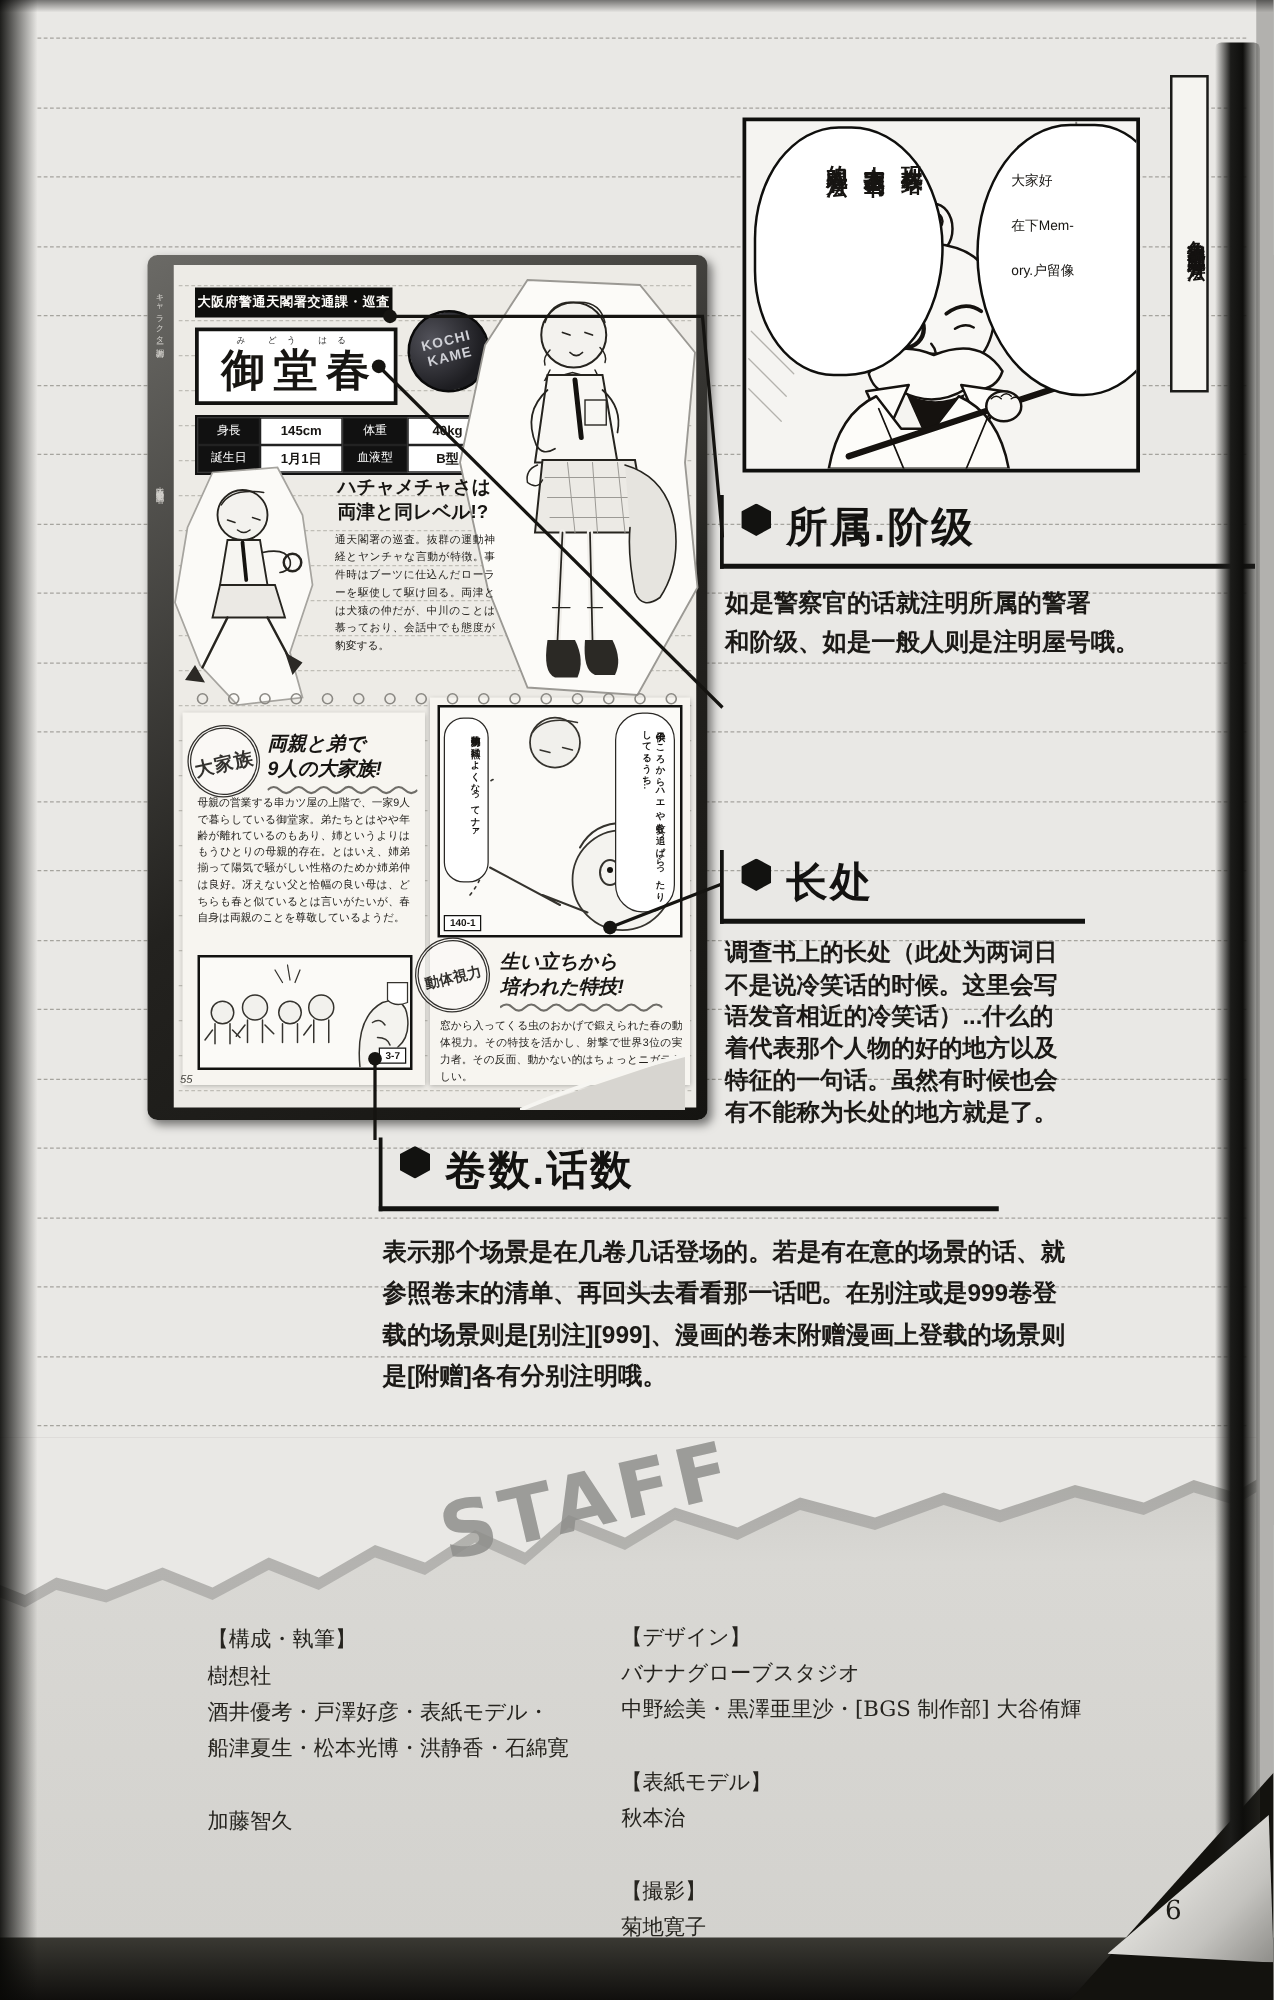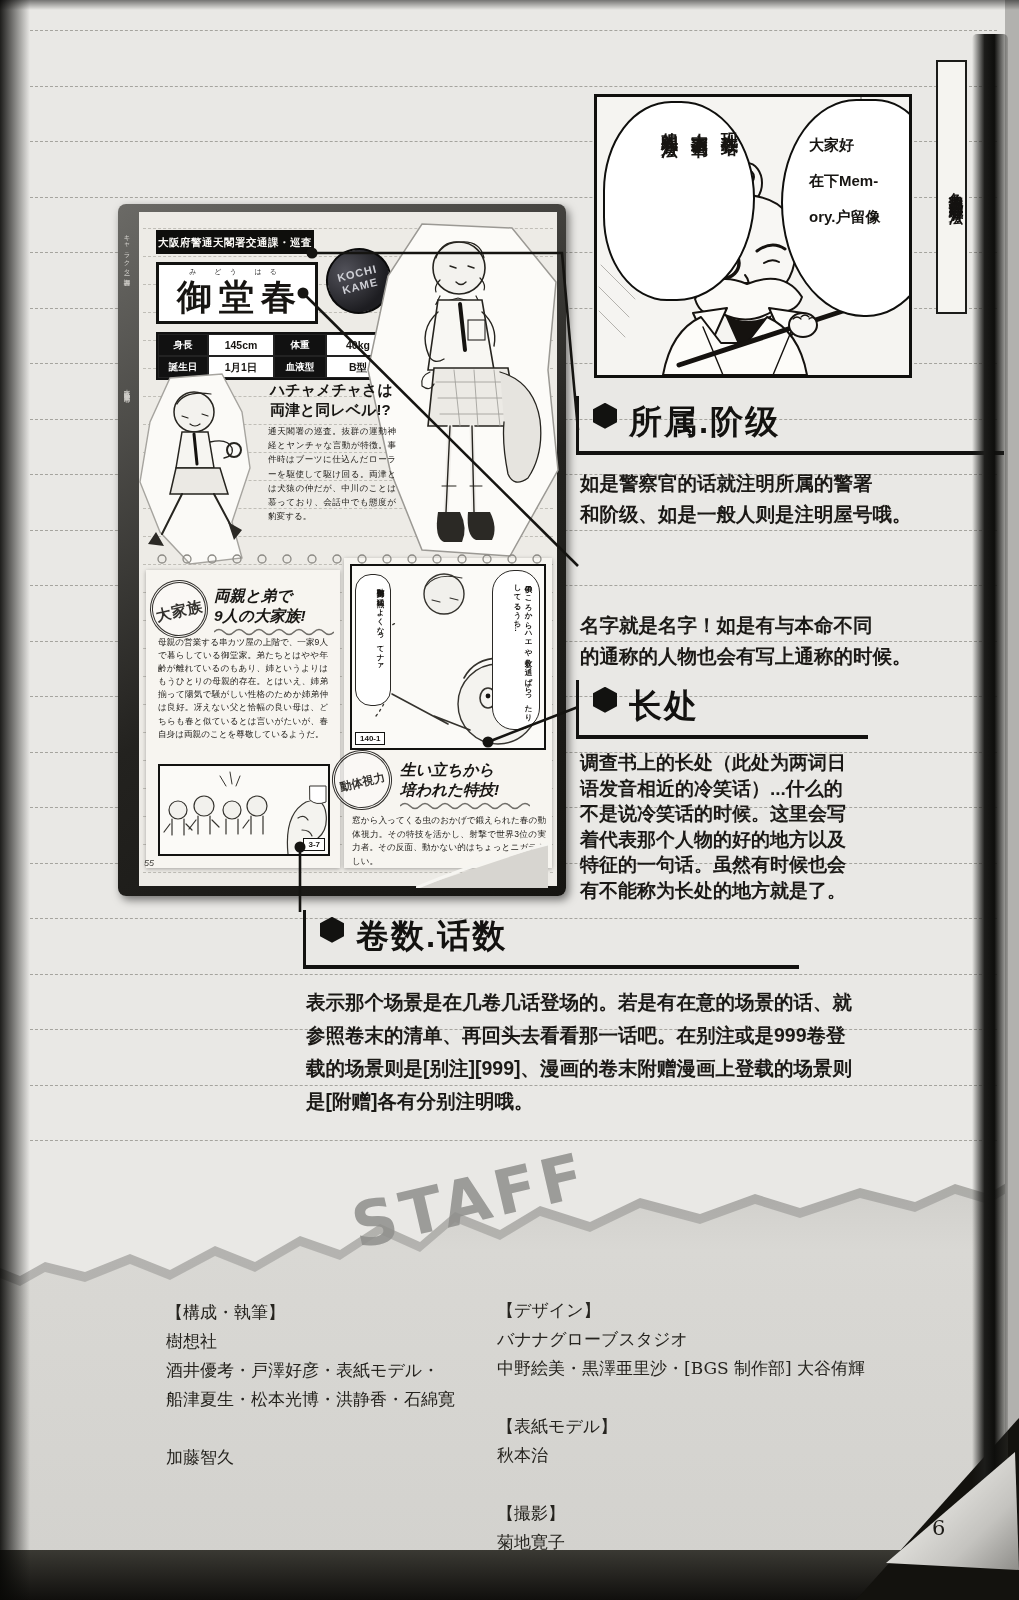--- a/index.html
+++ b/index.html
@@ -38,21 +38,21 @@
   .title-underline{position:absolute;left:12px;right:12px;bottom:9px;height:3px;background:#fdfdfb;}
   
   .comic-panel{left:594px;top:94px;width:312px;height:278px;background:#f5f4f1;border:3px solid #0f0f0d;
     overflow:hidden;z-index:6;box-sizing:content-box;}
   .bubble-left{position:absolute;left:6px;top:4px;width:152px;height:200px;background:#fff;
     border:2.5px solid #0f0f0d;border-radius:48% 52% 55% 45%;writing-mode:vertical-rl;
     padding:16px 12px 8px 8px;box-sizing:border-box;font-weight:bold;font-size:17px;letter-spacing:2px;z-index:3;}
   .bubble-left .vcol{margin-left:7px;}
   .bubble-right{position:absolute;left:184px;top:2px;width:158px;height:218px;background:#fff;
     border:2.5px solid #0f0f0d;border-radius:50% 42% 48% 55%;z-index:3;box-sizing:border-box;
-    padding:26px 0 0 26px;font-weight:bold;font-size:15px;line-height:36px;}
+    padding:26px 0 0 26px;font-weight:normal;font-size:11px;line-height:36px;}
   .prof-art{position:absolute;left:0;bottom:0;z-index:1;}
   
   .profile-card{left:118px;top:204px;width:448px;height:692px;z-index:5;border-radius:8px;
     background:linear-gradient(145deg,#6b6a66,#23221f 55%,#151411);box-shadow:3px 4px 8px rgba(0,0,0,.5);}
   .card-paper{position:absolute;left:21px;top:8px;right:9px;bottom:10px;background:#edebe6;overflow:hidden;}
   .spine-label{position:absolute;left:4px;color:#e8e6e1;writing-mode:vertical-rl;text-orientation:upright;
     font-size:6.5px;letter-spacing:1px;opacity:.85;}
   .card-header-bar{left:38px;top:26px;width:158px;height:24px;background:#0e0e0c;color:#fbfaf7;
     font-size:10.5px;font-weight:bold;line-height:24px;text-align:center;letter-spacing:.5px;z-index:3;}
   .name-box{left:38px;top:58px;width:162px;height:62px;background:#fff;border:3px solid #121210;
@@ -60,21 +60,21 @@
   .name-furi{font-size:7px;letter-spacing:8px;margin-top:2px;color:#333;}
   .name-main{font-family:"DejaVu Serif",serif;font-weight:bold;font-size:35px;letter-spacing:7px;
     line-height:40px;margin-left:6px;}
   .badge{left:208px;top:44px;width:66px;height:66px;border-radius:50%;z-index:3;
     background:radial-gradient(circle at 32% 30%,#52525a,#1d1d21 68%);border:2px solid #0a0a0a;
     color:#cfd0d6;text-align:center;font-weight:bold;font-size:11px;letter-spacing:1px;
     transform:rotate(-14deg);box-sizing:border-box;padding-top:17px;line-height:13px;}
   .stats{left:38px;top:128px;z-index:3;display:grid;grid-template-columns:50px 66px 52px 64px;
     grid-auto-rows:22px;border:2px solid #111;background:#fff;}
   .stats div{border:1px solid #222;box-sizing:border-box;text-align:center;line-height:20px;overflow:hidden;}
-  .stats .lab{background:#111;color:#fff;font-size:9.5px;font-weight:bold;}
+  .stats .lab{background:#111;color:#fff;font-size:9.5px;font-weight:normal;}
   .stats .val{font-size:10.5px;font-weight:bold;}
   .intro-head{left:152px;top:176px;font-size:15px;font-weight:bold;line-height:20px;z-index:3;white-space:nowrap;}
   .jp-body{font-size:8.6px;line-height:14.2px;text-align:justify;color:#23211d;z-index:3;}
   .intro-body{left:150px;top:220px;width:128px;height:136px;}
   .note-sheet{background:#f7f5f0;box-shadow:0 1px 4px rgba(0,0,0,.3);z-index:2;}
   .sheet-l{left:28px;top:366px;width:194px;height:298px;}
   .sheet-r{left:226px;top:354px;width:208px;height:310px;}
   .stamp{border:3px double #1d1b18;border-radius:50%;text-align:center;font-weight:bold;z-index:4;
     color:#1d1b18;transform:rotate(-13deg);box-sizing:border-box;opacity:.9;background:rgba(255,255,255,.35);}
   .family-stamp{left:32px;top:376px;width:58px;height:58px;font-size:15px;padding-top:19px;letter-spacing:1px;}
@@ -427,32 +427,28 @@
   </svg>
 
   <div class="abs sec-head s1h">
     <span class="hex"></span><span class="t">所属.阶级</span>
   </div>
   <div class="abs sec-body s1b">
     <div>如是警察官的话就注明所属的警署</div>
     <div>和阶级、如是一般人则是注明屋号哦。</div>
   </div>
 
-  <div class="abs sec-body s2b">
-    <div>名字就是名字！如是有与本命不同</div>
-    <div>的通称的人物也会有写上通称的时候。</div>
-  </div>
 
   <div class="abs sec-head s3h">
     <span class="hex"></span><span class="t">长处</span>
   </div>
   <div class="abs sec-body s3b">
     <div>调查书上的长处（此处为两词日</div>
+    <div>不是说冷笑话的时候。这里会写</div>
     <div>语发音相近的冷笑话）...什么的</div>
-    <div>不是说冷笑话的时候。这里会写</div>
     <div>着代表那个人物的好的地方以及</div>
     <div>特征的一句话。虽然有时候也会</div>
     <div>有不能称为长处的地方就是了。</div>
   </div>
 
   <div class="abs sec-head s4h">
     <span class="hex"></span><span class="t">卷数.话数</span>
   </div>
   <div class="abs sec-body s4b">
     <div>表示那个场景是在几卷几话登场的。若是有在意的场景的话、就</div>

